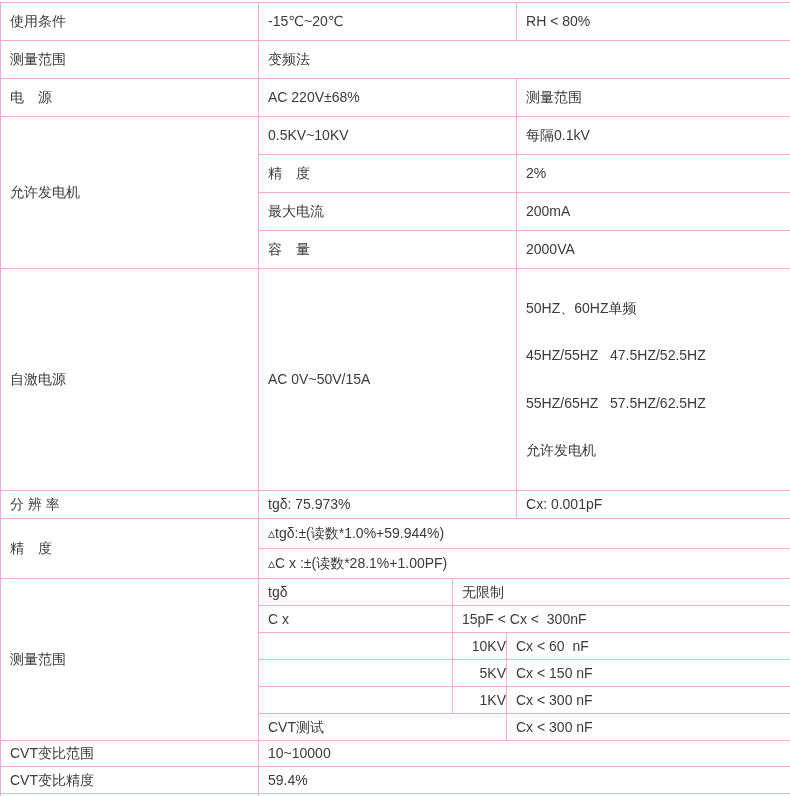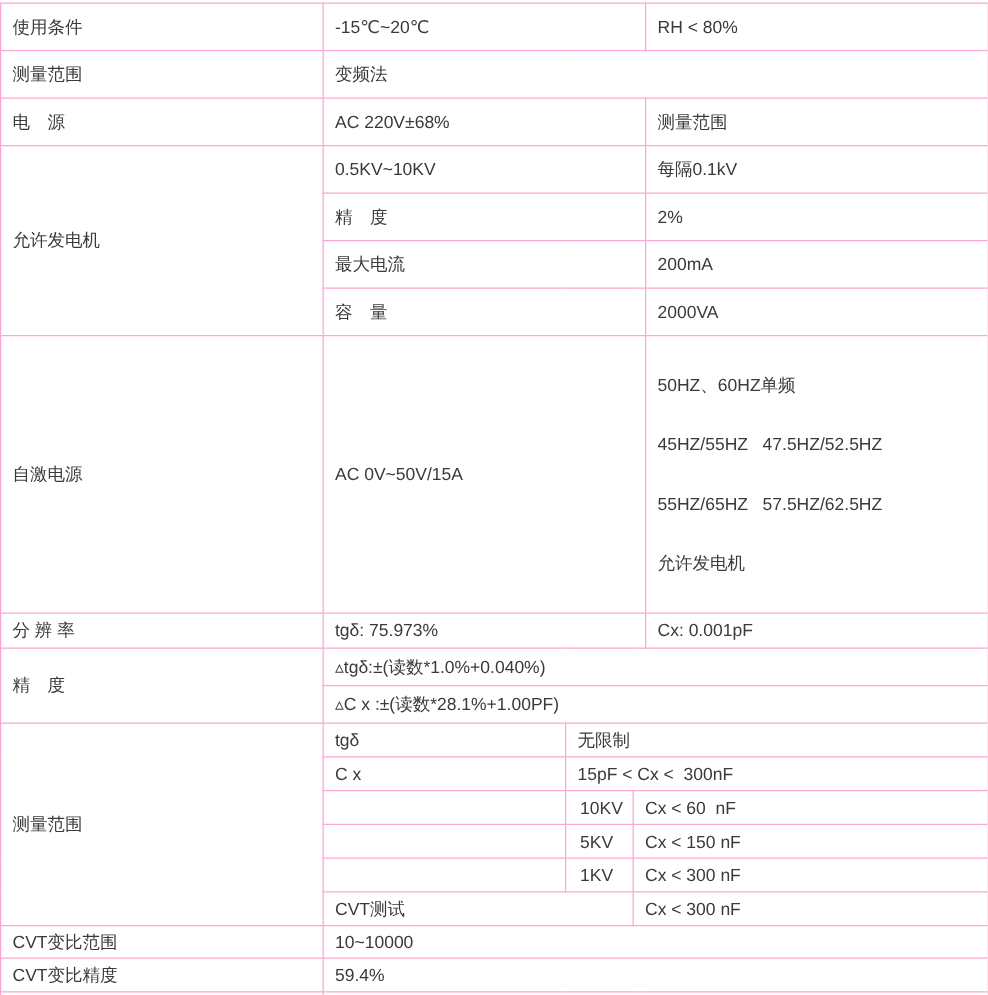--- a/index.html
+++ b/index.html
@@ -20,21 +20,21 @@
     overflow:hidden;
     line-height:1.15;
   }
   .h38{height:38px}
   .h63{height:63px}
   .h28{height:28px}
   .h30{height:30px}
   .h27{height:27px}
   .h26{height:26px}
   td.pad22{}
-  td.ctr{text-align:left;padding-left:11px;padding-right:0}
+  td.ctr{text-align:right;padding-left:0;padding-right:0}
   .freq-line{display:block;white-space:pre;line-height:15px;}
 </style>
 </head>
 <body>
 
 <table class="spec">
   <colgroup>
     <col style="width:258px">
     <col style="width:194px">
     <col style="width:54px">
@@ -90,21 +90,21 @@
   </tr>
 
   <tr class="h28">
     <td>分 辨 率</td>
     <td colspan="3">tgδ: 75.973%</td>
     <td>Cx: 0.001pF</td>
   </tr>
 
   <tr class="h30">
     <td rowspan="2">精　度</td>
-    <td colspan="4">▵tgδ:±(读数*1.0%+0.040%)</td>
+    <td colspan="4">▵tgδ:±(读数*1.0%+59.944%)</td>
   </tr>
   <tr class="h30">
     <td colspan="4">▵C x :±(读数*28.1%+1.00PF)</td>
   </tr>
 
   <tr class="h27">
     <td rowspan="6">测量范围</td>
     <td>tgδ</td>
     <td colspan="3" class="pad22">无限制</td>
   </tr>

